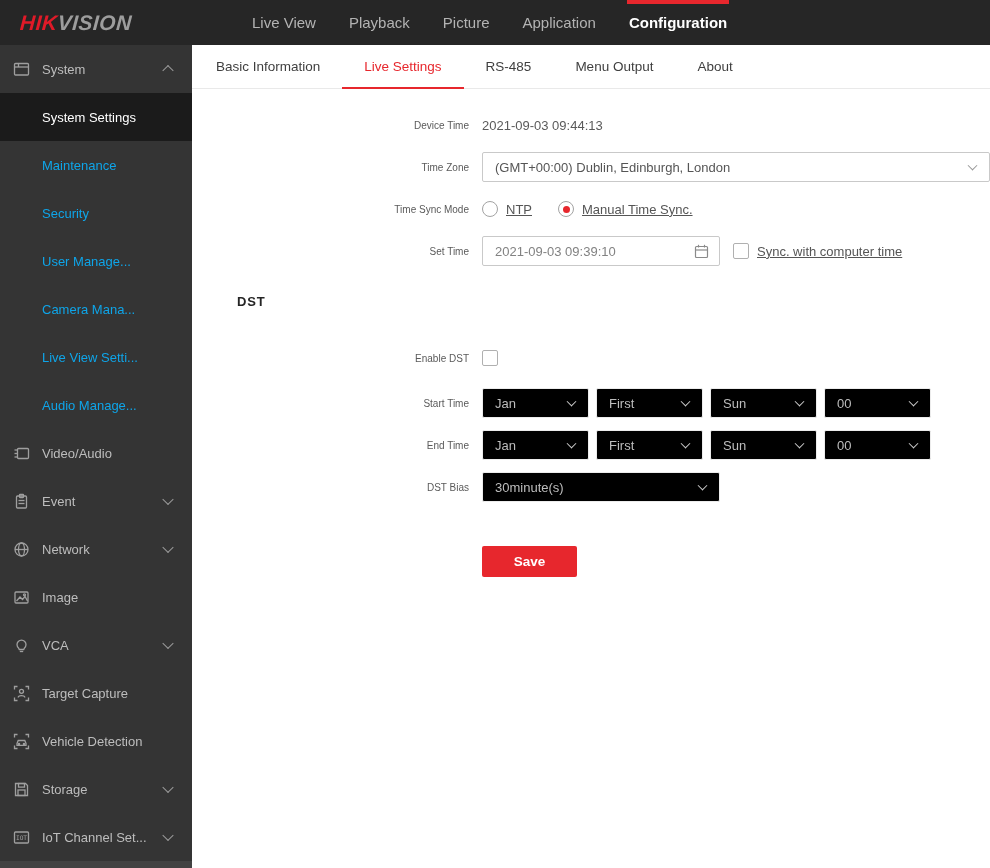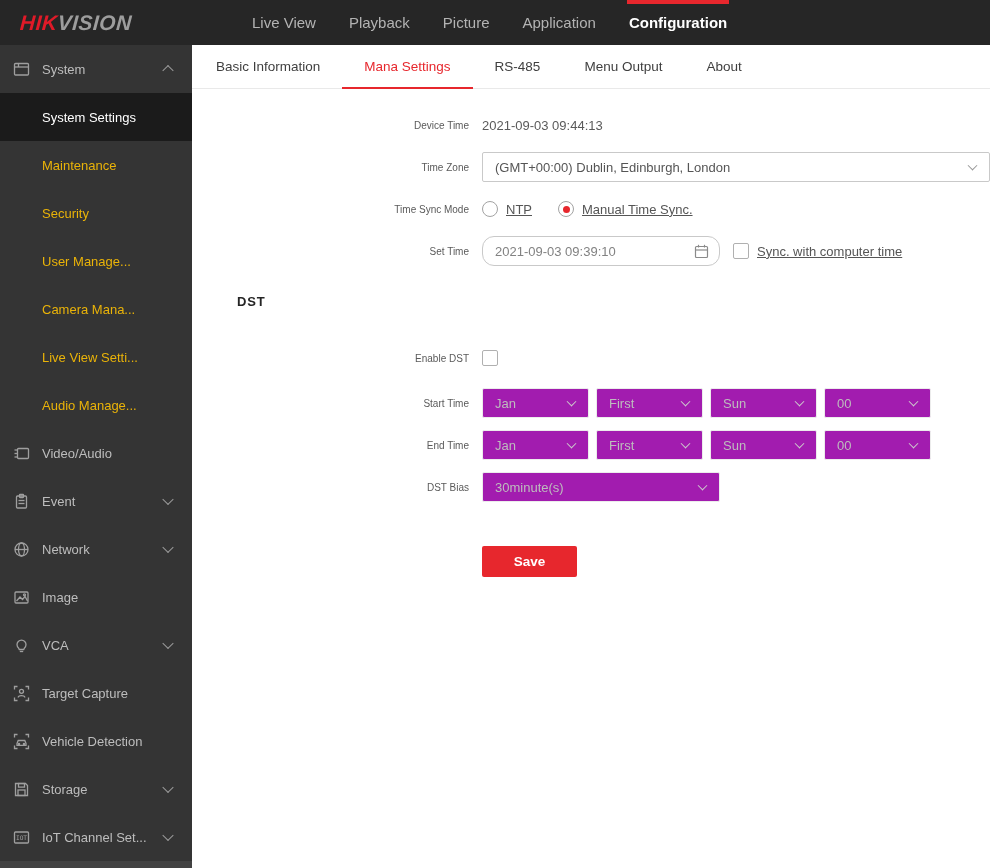--- a/index.html
+++ b/index.html
@@ -24,21 +24,21 @@
 
   
   .sidebar { position:absolute; left:0; top:45px; width:192px; height:823px;
     background:#343434; }
   .side-item { position:relative; height:48px; display:flex; align-items:center;
     cursor:pointer; }
   .side-item.group { padding-left:13px; }
   .side-item.group .icon { width:17px; height:17px; margin-right:12px; flex:none; }
   .side-item.group .lbl { font-size:13px; color:#bdbdbd; white-space:nowrap; }
   .side-item.sub { padding-left:42px; }
-  .side-item.sub .lbl { font-size:13px; color:#eab308; white-space:nowrap; }
+  .side-item.sub .lbl { font-size:13px; color:#0ea5e9; white-space:nowrap; }
   .side-item.sub.active { background:#1b1b1b; }
   .side-item.sub.active .lbl { color:#ffffff; }
   .chev { position:absolute; right:20px; top:50%; width:8px; height:8px;
     border-right:1.5px solid #9a9a9a; border-bottom:1.5px solid #9a9a9a; }
   .chev.up { transform:translateY(-30%) rotate(-135deg); }
   .chev.down { transform:translateY(-70%) rotate(45deg); }
   .side-strip { position:absolute; left:0; bottom:0; width:100%; height:7px;
     background:#424242; }
   .sicon { stroke:#9f9f9f; fill:none; stroke-width:1.3; }
 
@@ -55,30 +55,30 @@
   .frow { display:flex; align-items:center; margin-bottom:12px; min-height:30px; }
   .flabel { width:290px; text-align:right; padding-right:13px; font-size:10px;
     color:#5a5a5a; flex:none; white-space:nowrap; }
 
   .select { position:relative; height:30px; border:1px solid #c9c9c9; border-radius:2px;
     background:#fff; display:flex; align-items:center; padding-left:12px; cursor:pointer; }
   .select .stext { font-size:13px; color:#555; }
   .sel-chev { position:absolute; right:13px; top:50%; width:7px; height:7px;
     border-right:1.4px solid #979797; border-bottom:1.4px solid #979797;
     transform:translateY(-70%) rotate(45deg); }
-  .select.disabled { background:#a21caf; border-color:#ececec; cursor:default;text-align:right; }
+  .select.disabled { background:#000000; border-color:#ececec; cursor:default;text-align:right; }
   .select.disabled .stext { color:#bdbdbd; }
   .select.disabled .sel-chev { border-color:#cccccc; }
   .w-big { width:522px; }
   .w-mid { width:238px; }
   .w-sm  { width:107px; margin-right:7px; }
   .w-sm:last-child { margin-right:0; }
 
   .textbox { position:relative; width:238px; height:30px; border:1px solid #c9c9c9;
-    border-radius:12px; display:flex; align-items:center; padding-left:12px; }
+    border-radius:2px; display:flex; align-items:center; padding-left:12px; }
   .textbox .ttext { font-size:13px; color:#828282; }
   .cal { position:absolute; right:9px; top:6px; cursor:pointer; }
 
   .radio-opt { display:flex; align-items:center; cursor:pointer; }
   .radio { width:16px; height:16px; border:1px solid #a3a3a3; border-radius:50%;
     background:#fff; margin-right:8px; position:relative; flex:none; }
   .radio.checked::after { content:""; position:absolute; left:3.5px; top:3.5px;
     width:7px; height:7px; border-radius:50%; background:#e7272d; }
   .radio-opt + .radio-opt { margin-left:26px; }
   .opt-lbl { font-size:13px; color:#555; white-space:nowrap;text-decoration:underline; }
@@ -241,21 +241,21 @@
       <span class="chev down"></span>
     </div>
 
     <div class="side-strip"></div>
   </div>
 
   <div class="content">
 
     <div class="tabbar">
       <div class="tab">Basic Information</div>
-      <div class="tab active">Mana Settings</div>
+      <div class="tab active">Live Settings</div>
       <div class="tab">RS-485</div>
       <div class="tab">Menu Output</div>
       <div class="tab">About</div>
     </div>
 
     <div class="form">
 
       <div class="frow">
         <span class="flabel">Device Time</span>
         <span style="font-size:13px;color:#5a5a5a;">2021-09-03 09:44:13</span>

